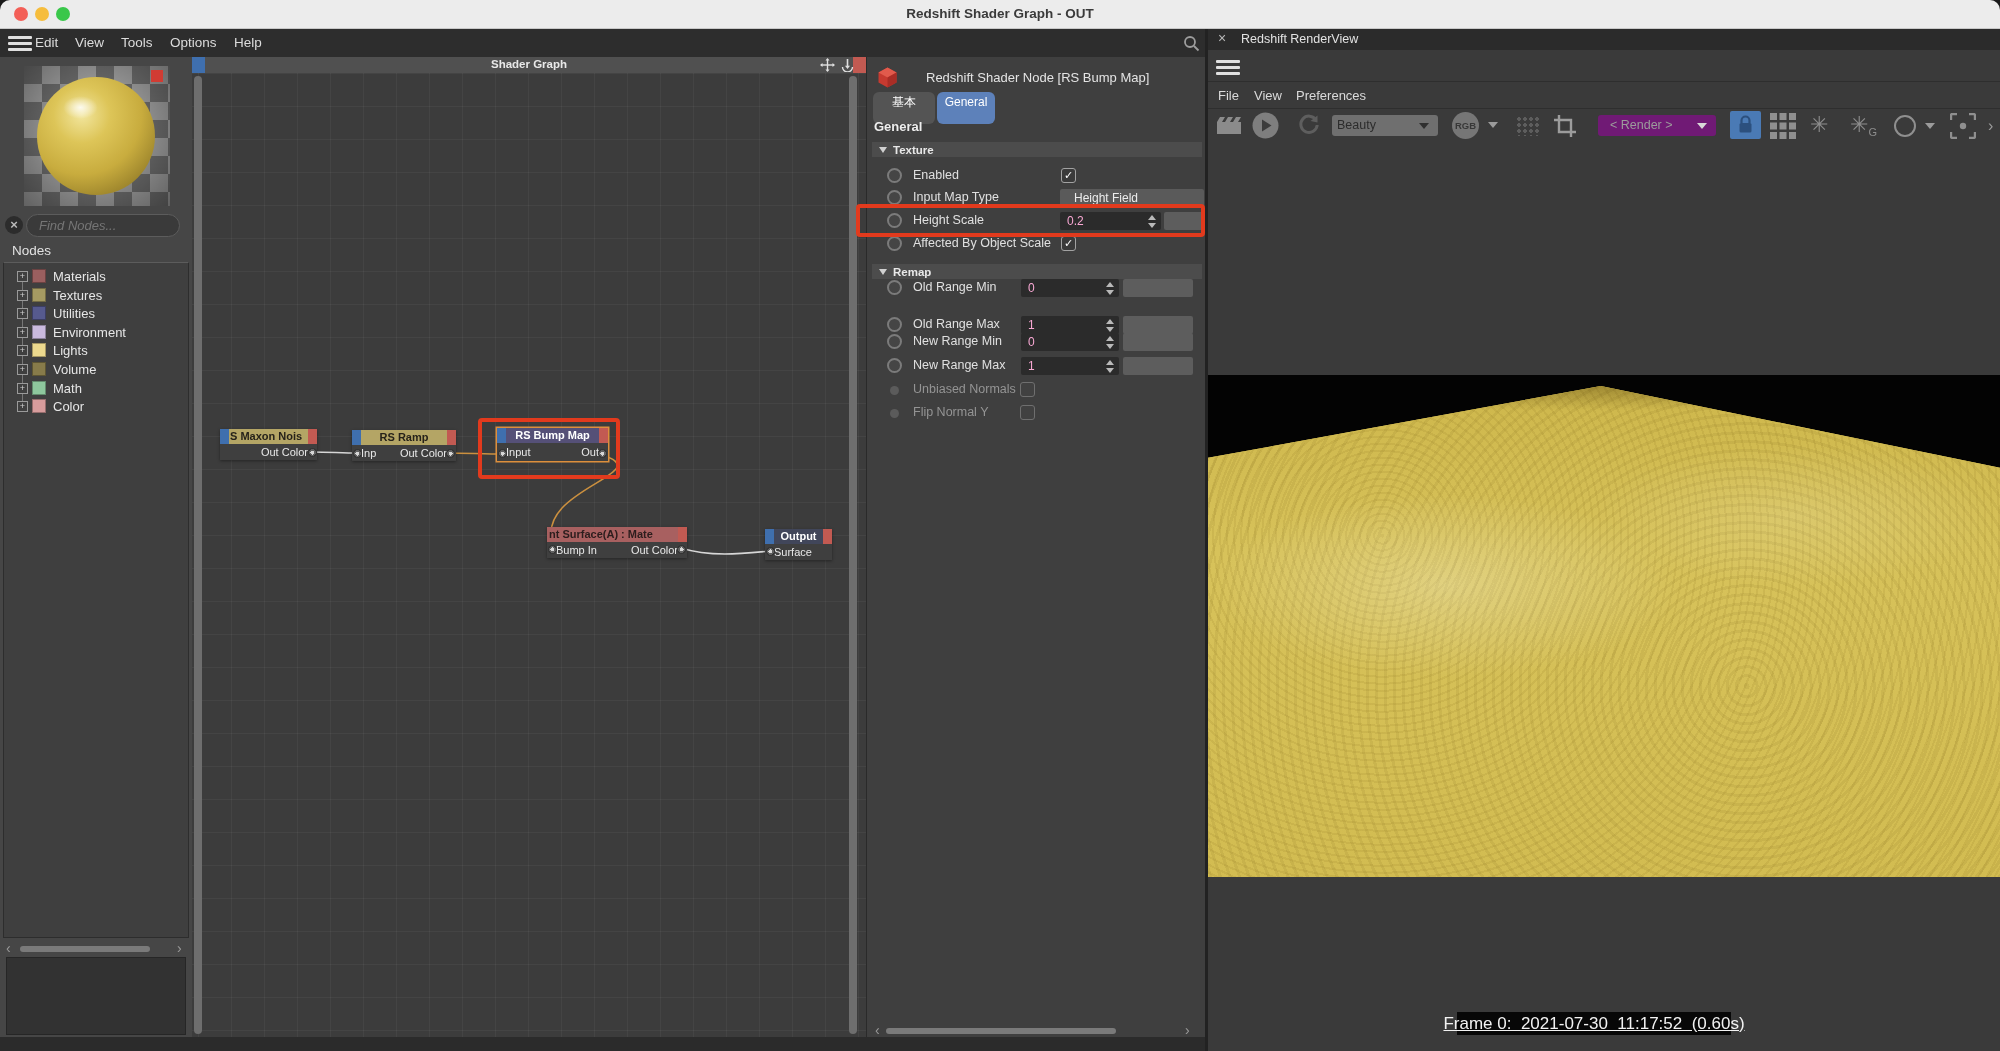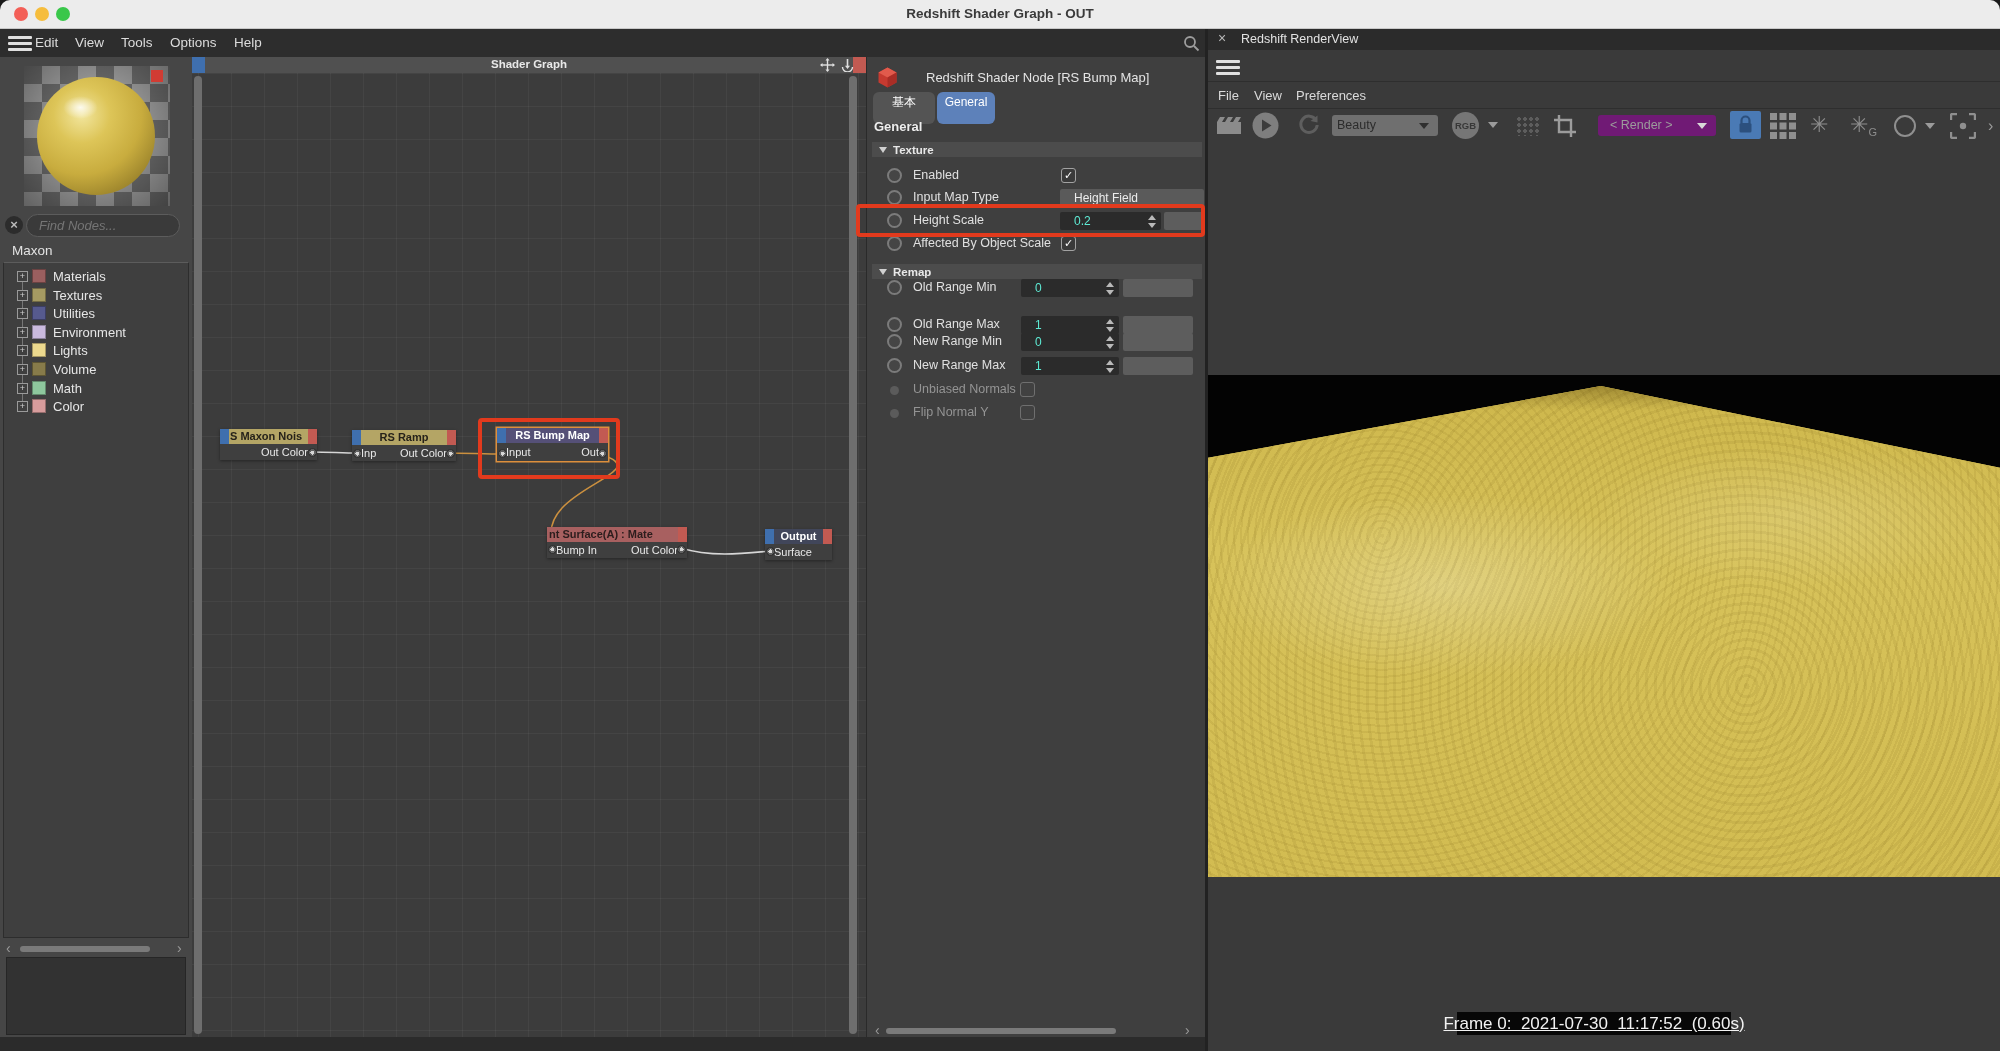--- a/index.html
+++ b/index.html
@@ -78,21 +78,21 @@
   .secbar span { font-size:11.5px; font-weight:bold; color:#e8e8e8; }
   .irow { position:absolute; left:5px; width:334px; height:22px; }
   .idot { position:absolute; left:15px; top:3px; width:15px; height:15px; border-radius:50%; border:2px solid #7b7b7b; background:#454545; }
   .idot-dis { position:absolute; left:18px; top:7px; width:9px; height:9px; border-radius:50%; background:#5b5b5b; }
   .ilabel { position:absolute; left:41px; top:3px; font-size:12.5px; color:#e0e0e0; }
   .ilabel.dis { color:#949494; }
   .cb { position:absolute; top:3px; width:15px; height:15px; background:#3a3a3a; border:1px solid #a2a2a2; border-radius:3px; color:#fff; font-size:11px; line-height:13px; text-align:center; }
   .cb.dis { border-color:#6f6f6f; background:#414141; }
   .ddown { position:absolute; top:2px; height:18px; background:#5a5a5a; border-radius:2px; font-size:12px; color:#ececec; line-height:18px; padding-left:14px; }
   .numf { position:absolute; top:2px; height:18px; background:#2b2b2b; border-radius:2px; display:flex; align-items:center; }
-  .numf span { font-size:12px; color:#5eead4; padding-left:14px; }
+  .numf span { font-size:12px; color:#f9a8d4; padding-left:7px; }
   .stepper { margin-left:auto; width:16px; display:flex; flex-direction:column; align-items:center; gap:3px; padding-right:3px; }
   .stepper .up { width:0; height:0; border-left:4px solid transparent; border-right:4px solid transparent; border-bottom:5px solid #b9b9b9; }
   .stepper .dn { width:0; height:0; border-left:4px solid transparent; border-right:4px solid transparent; border-top:5px solid #b9b9b9; }
   .slidebox { position:absolute; top:2px; height:18px; background:#5d5d5d; border-radius:2px; }
 
   
   .rtabbar { position:absolute; left:0; top:0; width:792px; height:21px; background:#2b2b2b; }
   .rclose { position:absolute; left:10px; top:1px; font-size:14px; color:#b9b9b9; }
   .rtab-title { position:absolute; left:33px; top:3px; font-size:12.5px; color:#e2e2e2; }
   .rsep { position:absolute; left:0; width:792px; height:1px; background:#2e2e2e; }
@@ -151,21 +151,21 @@
       <div class="vign"></div>
       <div class="sphere">
           <div class="spec"></div>
         </div>
       <div class="badge" style="left:127px;top:4px"></div>
     </div>
     <div class="clearbtn">×</div>
     <div class="findwrap">
       <input placeholder="Find Nodes..." style="">
     </div>
-    <div class="nodes-hd">Maxon</div>
+    <div class="nodes-hd">Nodes</div>
 
     <div class="treepanel">
       <div class="trunk"></div>
       <div class="titem" style="top:4px">
         <div class="texp">+</div>
         <div class="tswatch" style="background-color: rgb(154, 95, 95);"></div>
         <div class="tlabel">Materials</div>
       </div>
       <div class="titem" style="top:23px">
         <div class="texp">+</div>

